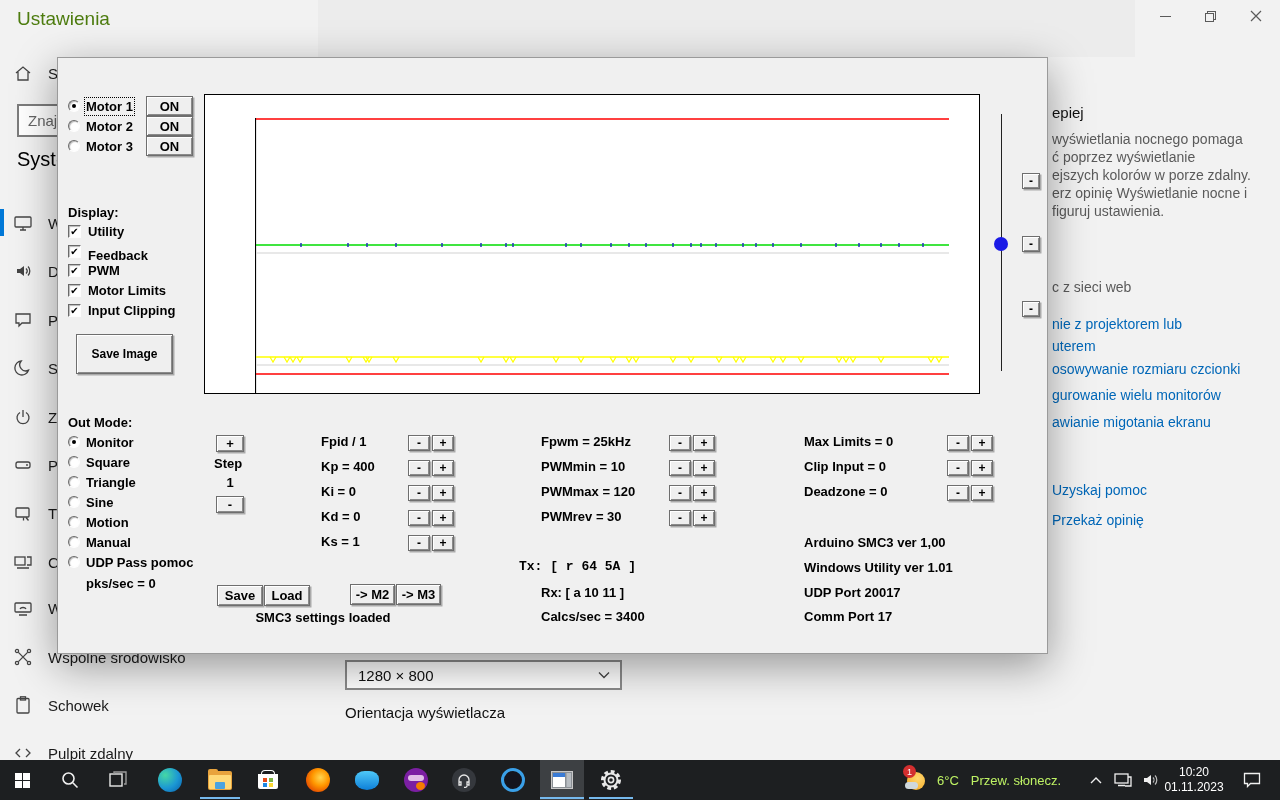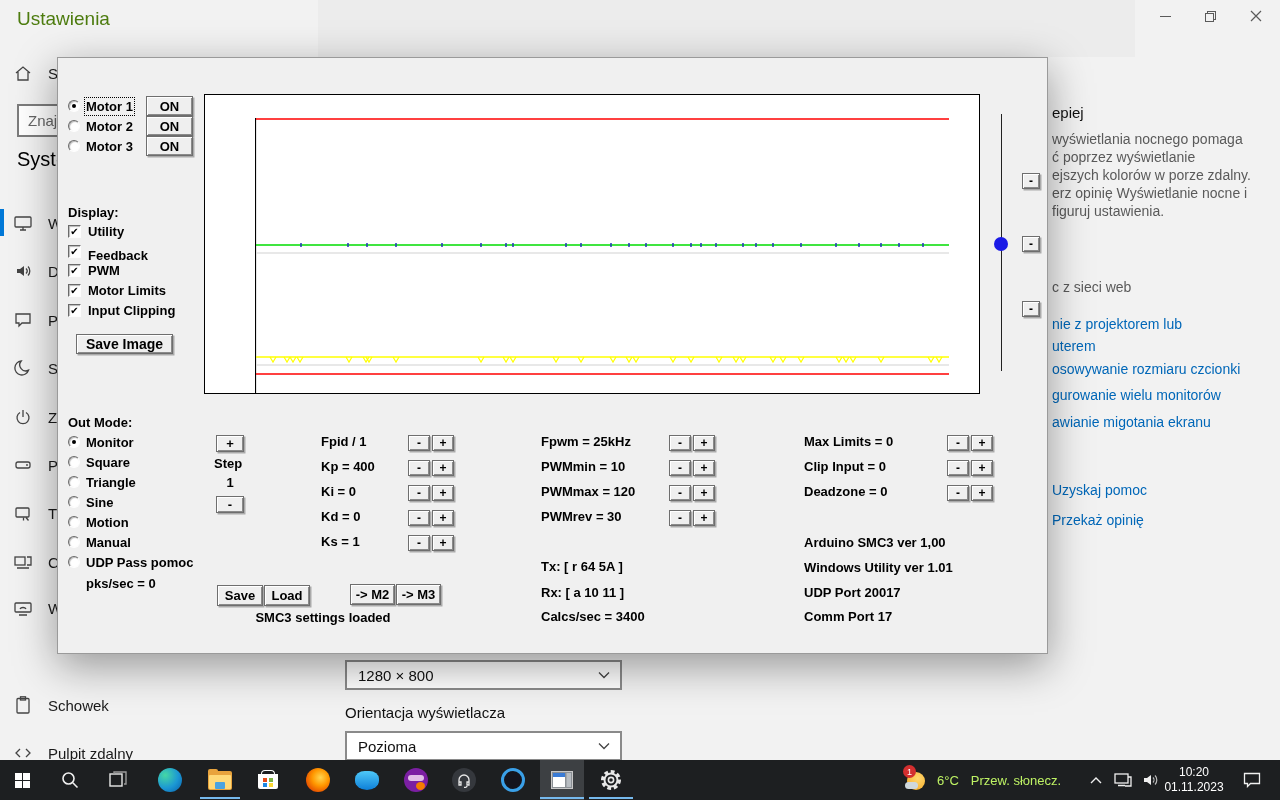--- a/index.html
+++ b/index.html
@@ -162,20 +162,32 @@
   </div>
   <div class="abs side-item" style="left:0;top:593px;">
     <span class="side-ic">
       <svg width="20" height="20" viewBox="0 0 20 20" fill="none" stroke="#444" stroke-width="1.3">
         <rect x="2" y="5" width="16" height="9" rx="1"></rect>
           <path d="M7 11c1-2 5-2 6 0M6 17h8"></path>
         </svg>
     </span>
     <span class="side-lb">W</span>
   </div>
+  <div class="abs side-item" style="left:0;top:642px;">
+    <span class="side-ic">
+      <svg width="20" height="20" viewBox="0 0 20 20" fill="none" stroke="#444" stroke-width="1.3">
+        <circle cx="4" cy="4" r="1.6"></circle>
+          <circle cx="16" cy="4" r="1.6"></circle>
+          <circle cx="4" cy="16" r="1.6"></circle>
+          <circle cx="16" cy="16" r="1.6"></circle>
+        <path d="M5.4 5.4l9.2 9.2M14.6 5.4L5.4 14.6"></path>
+        </svg>
+    </span>
+    <span class="side-lb">Wspólne środowisko</span>
+  </div>
   <div class="abs side-item" style="left:0;top:690px;">
     <span class="side-ic">
       <svg width="20" height="20" viewBox="0 0 20 20" fill="none" stroke="#444" stroke-width="1.3">
         <rect x="4" y="3.5" width="12" height="14.5" rx="1"></rect>
           <rect x="7.5" y="1.8" width="5" height="3.2"></rect>
         </svg>
     </span>
     <span class="side-lb">Schowek</span>
   </div>
   <div class="abs side-item" style="left:0;top:738px;">
@@ -203,26 +215,20 @@
   <div class="abs rp rp-link" style="top:482px;">Uzyskaj pomoc</div>
   <div class="abs rp rp-link" style="top:512px;">Przekaż opinię</div>
 
   <div class="abs dd" style="left:345px;top:660px;">
     <span>1280 × 800</span>
     <svg width="12" height="8" viewBox="0 0 12 8">
       <path d="M1 1.5l5 5 5-5" fill="none" stroke="#444" stroke-width="1.3"></path>
       </svg>
   </div>
   <div class="abs" style="left:345px;top:704px;font-size:15px;color:#111;">Orientacja wyświetlacza</div>
-  <div class="abs dd" style="left:345px;top:731px;">
-    <span>Pozioma</span>
-    <svg width="12" height="8" viewBox="0 0 12 8">
-      <path d="M1 1.5l5 5 5-5" fill="none" stroke="#444" stroke-width="1.3"></path>
-      </svg>
-  </div>
 
   <div class="abs smc3">
 
     <div class="abs rad sel" style="left:10px;top:42px;"></div>
     <div class="abs rad" style="left:10px;top:62px;"></div>
     <div class="abs rad" style="left:10px;top:82px;"></div>
     <span class="abs bold focus" style="left:28px;top:41px;">Motor 1</span>
     <span class="abs bold" style="left:28px;top:61px;">Motor 2</span>
     <span class="abs bold" style="left:28px;top:81px;">Motor 3</span>
     <div class="abs b3" style="left:88px;top:38px;width:47px;height:20px;">ON</div>
@@ -233,21 +239,21 @@
     <div class="abs cb" style="left:10px;top:167px;">✔</div>
     <div class="abs cb" style="left:10px;top:187px;">✔</div>
     <div class="abs cb" style="left:10px;top:206px;">✔</div>
     <div class="abs cb" style="left:10px;top:226px;">✔</div>
     <div class="abs cb" style="left:10px;top:246px;">✔</div>
     <span class="abs bold" style="left:30px;top:166px;">Utility</span>
     <span class="abs bold" style="left:30px;top:190px;">Feedback</span>
     <span class="abs bold" style="left:30px;top:205px;">PWM</span>
     <span class="abs bold" style="left:30px;top:225px;">Motor Limits</span>
     <span class="abs bold" style="left:30px;top:245px;">Input Clipping</span>
-    <div class="abs b3" style="left:18px;top:276px;width:97px;height:20px;font-size:14px;">Save Image</div>
+    <div class="abs b3" style="left:18px;top:276px;width:97px;height:40px;font-size:12px;">Save Image</div>
 
     <div class="abs chartbox">
       <svg id="scope-svg" class="abs" style="left:50px;top:23px;" width="694" height="275" viewBox="0 0 694 275">
           <line x1="0.5" y1="0" x2="0.5" y2="275" stroke="#000" stroke-width="1.2"></line>
           <line x1="1" y1="1" x2="694" y2="1" stroke="#ff0000" stroke-width="1.4"></line>
           <line x1="1" y1="127" x2="694" y2="127" stroke="#00dc00" stroke-width="1.4"></line>
           <line x1="1" y1="135" x2="694" y2="135" stroke="#e0e0e0" stroke-width="1.4"></line>
           <line x1="1" y1="239" x2="694" y2="239" stroke="#ffff00" stroke-width="1.4"></line>
           <line x1="1" y1="247" x2="694" y2="247" stroke="#e0e0e0" stroke-width="1.4"></line>
           <line x1="1" y1="256" x2="694" y2="256" stroke="#ff0000" stroke-width="1.4"></line>
@@ -359,21 +365,21 @@
     <span class="abs bold" style="left:483px;top:426px;">PWMmax = 120</span>
     <span class="abs bold" style="left:483px;top:451px;">PWMrev = 30</span>
     <div class="abs b3 pm" style="left:611px;top:377px;">-</div>
     <div class="abs b3 pm" style="left:635px;top:377px;">+</div>
     <div class="abs b3 pm" style="left:611px;top:402px;">-</div>
     <div class="abs b3 pm" style="left:635px;top:402px;">+</div>
     <div class="abs b3 pm" style="left:611px;top:427px;">-</div>
     <div class="abs b3 pm" style="left:635px;top:427px;">+</div>
     <div class="abs b3 pm" style="left:611px;top:452px;">-</div>
     <div class="abs b3 pm" style="left:635px;top:452px;">+</div>
-    <span class="abs bold" style="left:483px;top:501px;">Tx: [ r 64 5A ]</span>
+    <span class="abs bold" style="left:461px;top:501px;font-family:Liberation Mono, monospace;">Tx: [ r 64 5A ]</span>
     <span class="abs bold" style="left:483px;top:527px;">Rx: [ a 10 11 ]</span>
     <span class="abs bold" style="left:483px;top:551px;">Calcs/sec = 3400</span>
 
     <span class="abs bold" style="left:746px;top:376px;">Max Limits = 0</span>
     <span class="abs bold" style="left:746px;top:401px;">Clip Input = 0</span>
     <span class="abs bold" style="left:746px;top:426px;">Deadzone = 0</span>
     <div class="abs b3 pm" style="left:889px;top:377px;">-</div>
     <div class="abs b3 pm" style="left:913px;top:377px;">+</div>
     <div class="abs b3 pm" style="left:889px;top:402px;">-</div>
     <div class="abs b3 pm" style="left:913px;top:402px;">+</div>

